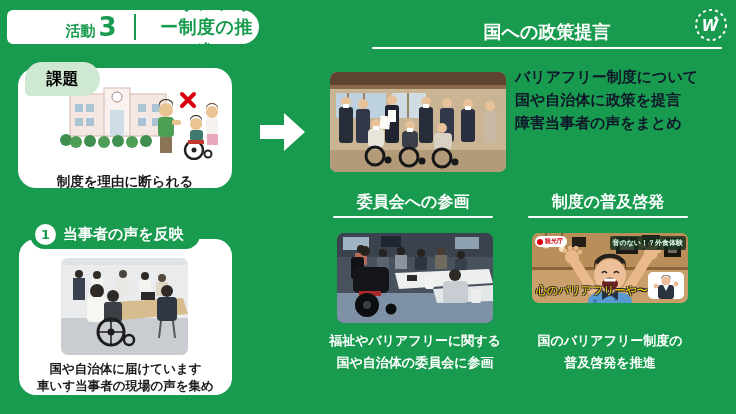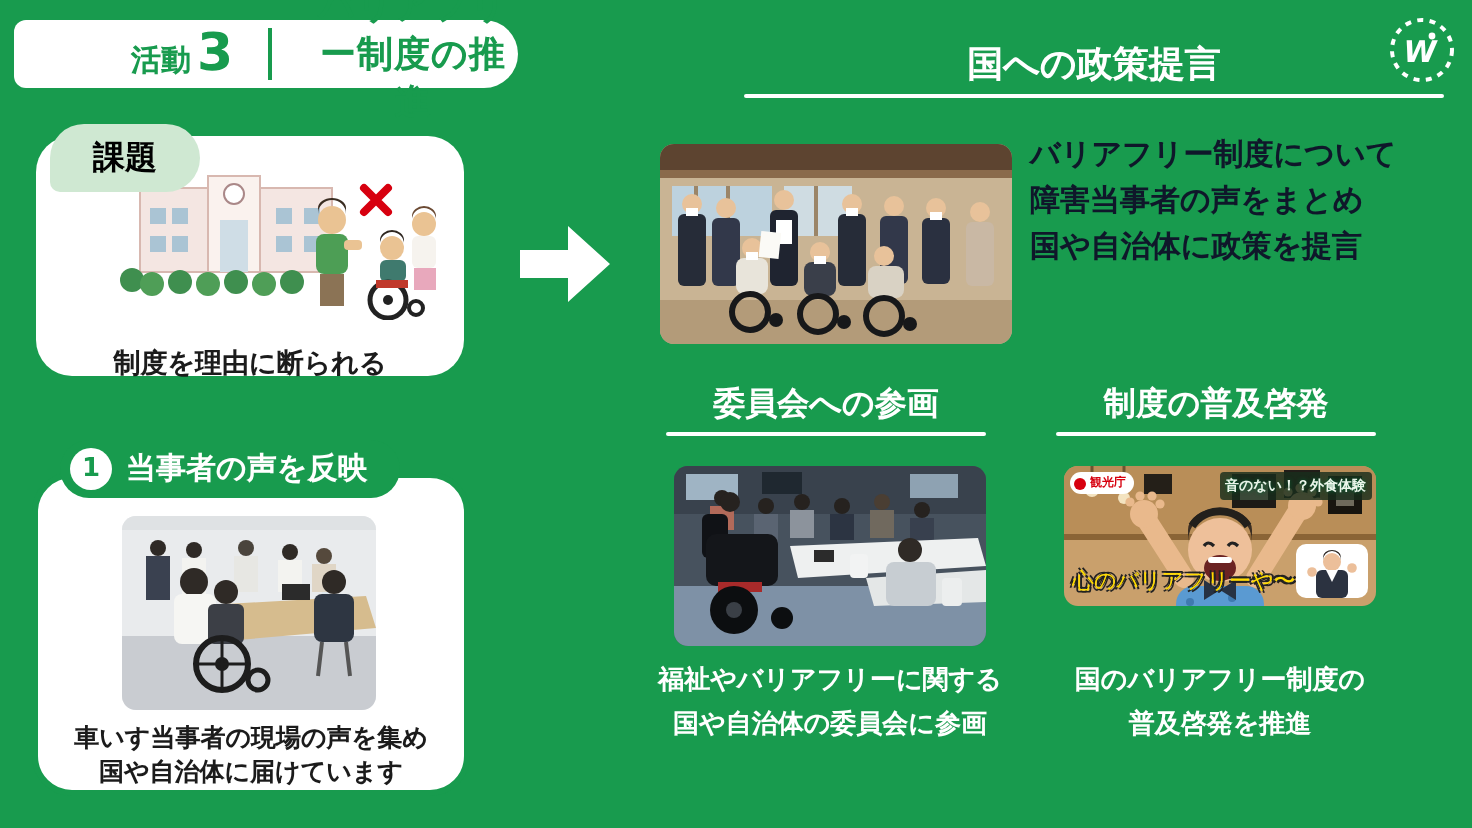--- a/index.html
+++ b/index.html
@@ -193,22 +193,22 @@
       <circle cx="50" cy="74" r="3.5" fill="#1d1d1d"></circle>
       <path d="M50,61 L50,87 M37,74 L63,74" stroke="#1d1d1d" stroke-width="1.5"></path>
       <circle cx="68" cy="82" r="5" fill="none" stroke="#1d1d1d" stroke-width="2.5"></circle>
 
       <circle cx="106" cy="33" r="6" fill="#2f2a26"></circle>
       <rect x="96" y="39" width="20" height="24" rx="4" fill="#2e3642"></rect>
       <path d="M100,63 L98,80 M112,63 L114,80" stroke="#555" stroke-width="2"></path>
     </svg>
   </div>
   <div class="action-caption">
+    <div>国や自治体に届けています</div>
     <div>車いす当事者の現場の声を集め</div>
-    <div>国や自治体に届けています</div>
   </div>
 
   <div class="sec-head sec1-head">国への政策提言</div>
   <div class="sec-line sec1-line"></div>
   <div class="photo policy-photo">
     <svg width="176" height="100" viewBox="0 0 176 100" preserveAspectRatio="none">
       <rect width="176" height="100" fill="#c9b494"></rect>
       <rect width="176" height="13" fill="#5d4430"></rect>
       <rect y="13" width="176" height="4" fill="#8a6a4b"></rect>
       <rect x="6" y="21" width="50" height="25" fill="#bdd2de"></rect>
@@ -251,22 +251,22 @@
         <circle cx="112" cy="86" r="9" fill="none" stroke="#17181a" stroke-width="3"></circle>
           <circle cx="125" cy="90" r="3.5" fill="#17181a"></circle>
         <rect x="43" y="54" width="6" height="4" fill="#fff"></rect>
           <rect x="77" y="56" width="6" height="4" fill="#fff"></rect>
       </g>
       <rect x="50" y="44" width="10" height="13" fill="#fbfaf6" transform="rotate(6 55 50)"></rect>
     </svg>
   </div>
   <div class="policy-text">
     <div>バリアフリー制度について</div>
+    <div>国や自治体に政策を提言</div>
     <div>障害当事者の声をまとめ</div>
-    <div>国や自治体に政策を提言</div>
   </div>
 
   <div class="sec-head sec2-head">委員会への参画</div>
   <div class="sec-line sec2-line"></div>
   <div class="photo committee-photo">
     <svg width="156" height="90" viewBox="0 0 156 90" preserveAspectRatio="none">
       <rect width="156" height="90" fill="#47525e"></rect>
       <rect width="156" height="24" fill="#39424d"></rect>
       <rect x="6" y="4" width="26" height="13" fill="#9fb4c4"></rect>
       <rect x="44" y="3" width="20" height="11" fill="#1f2830"></rect>

